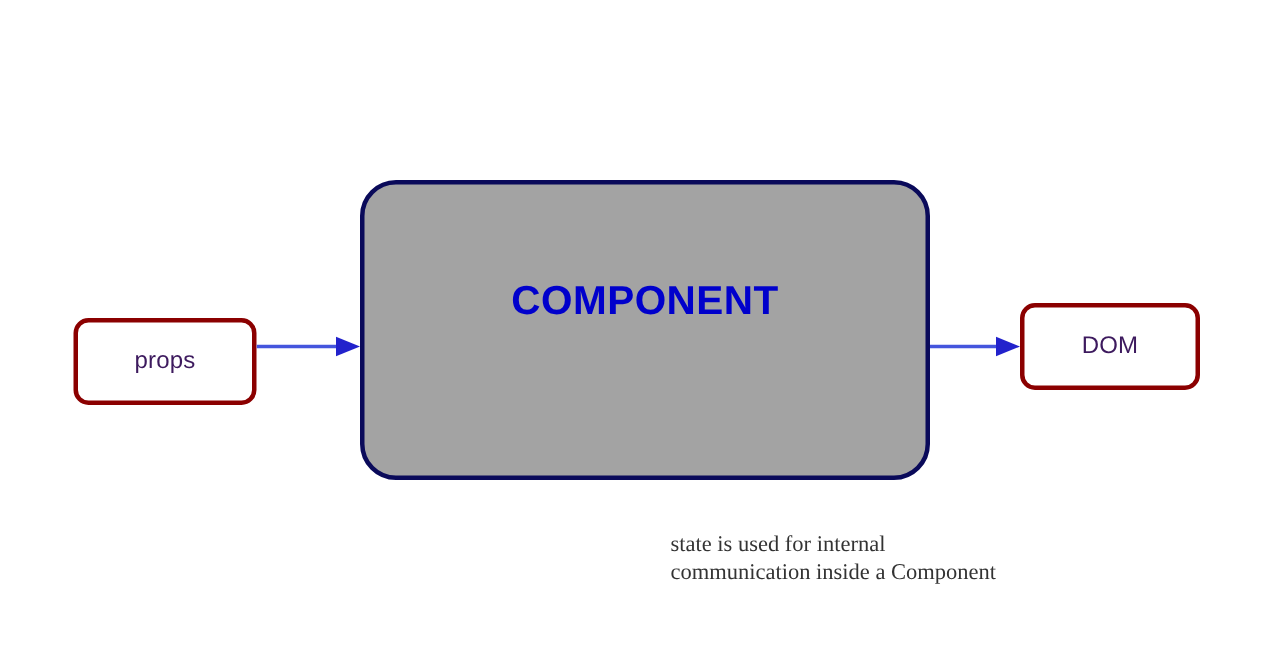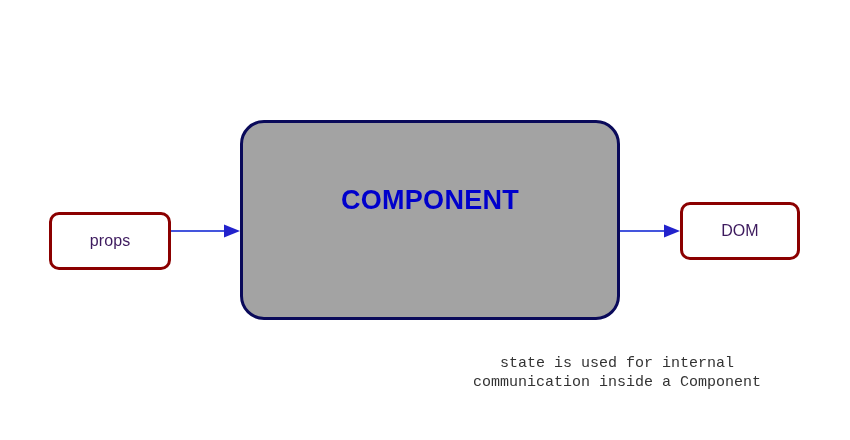--- a/index.html
+++ b/index.html
@@ -110,25 +110,24 @@
   #arrow-props-to-component { left: 171px; width: 70px; }
   #arrow-component-to-dom   { left: 620px; width: 61px; }
 
   
   #caption {
     position: absolute;
     left: 447px;
     top: 354px;
     width: 340px;
     color: #333333;
-    font-family: Liberation Mono, monospace;
+    font-family: Liberation Serif, serif;
     font-size: 15px;
     line-height: 19px;
     white-space: pre-line;
-    text-align: center;
   }
 </style>
 </head>
 <body>
 
 <div id="diagram-canvas">
 
   <div class="node node-red" id="props-node">
     <span class="node-label">props</span>
   </div>

